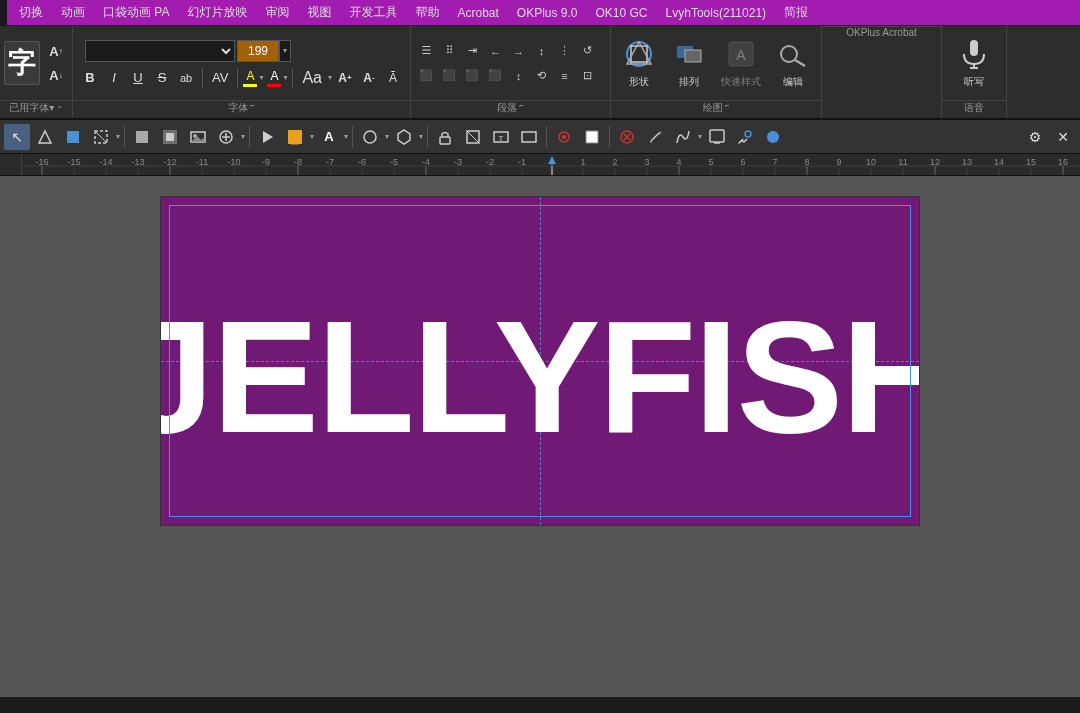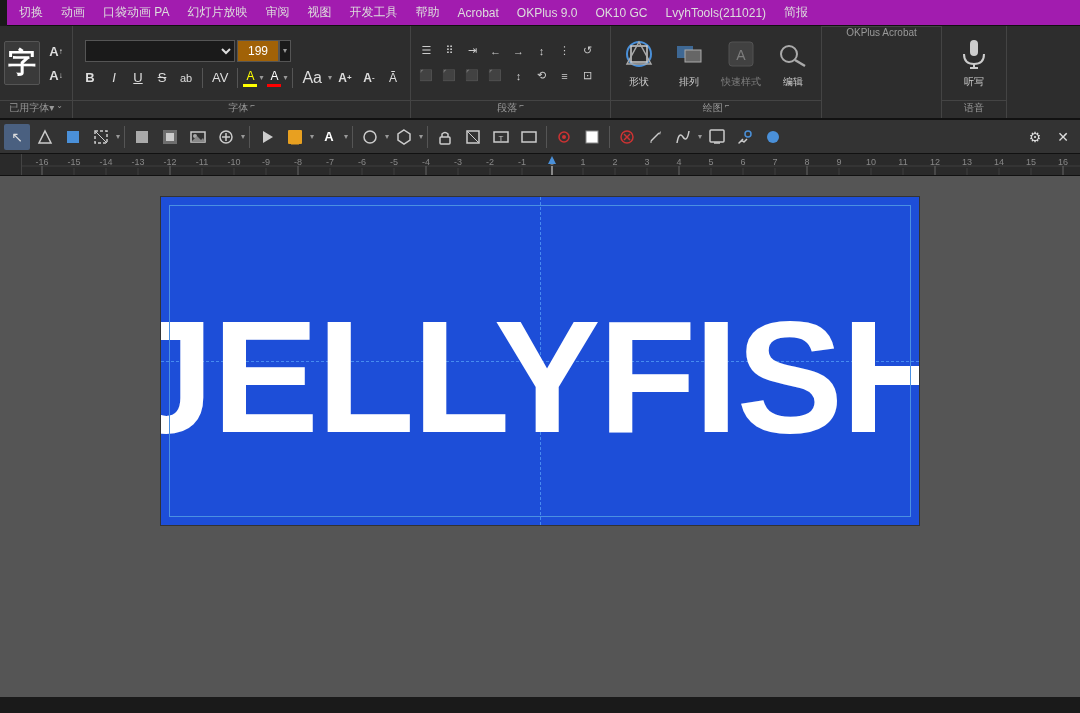--- a/index.html
+++ b/index.html
@@ -153,21 +153,21 @@
       align-items: flex-start;
       justify-content: center;
       padding: 20px;
       overflow: hidden;
       height: calc(713px - 26px - 68px - 34px - 22px - 42px);
       position: relative;
     }
 
     
     .slide-canvas {
-      background: #1d4ed8;
+      background: #701a75;
       width: 760px;
       height: 330px;
       position: relative;
       border: 1px solid #333;
       overflow: hidden;
     }
 
     
     .guide-h {
       position: absolute;

